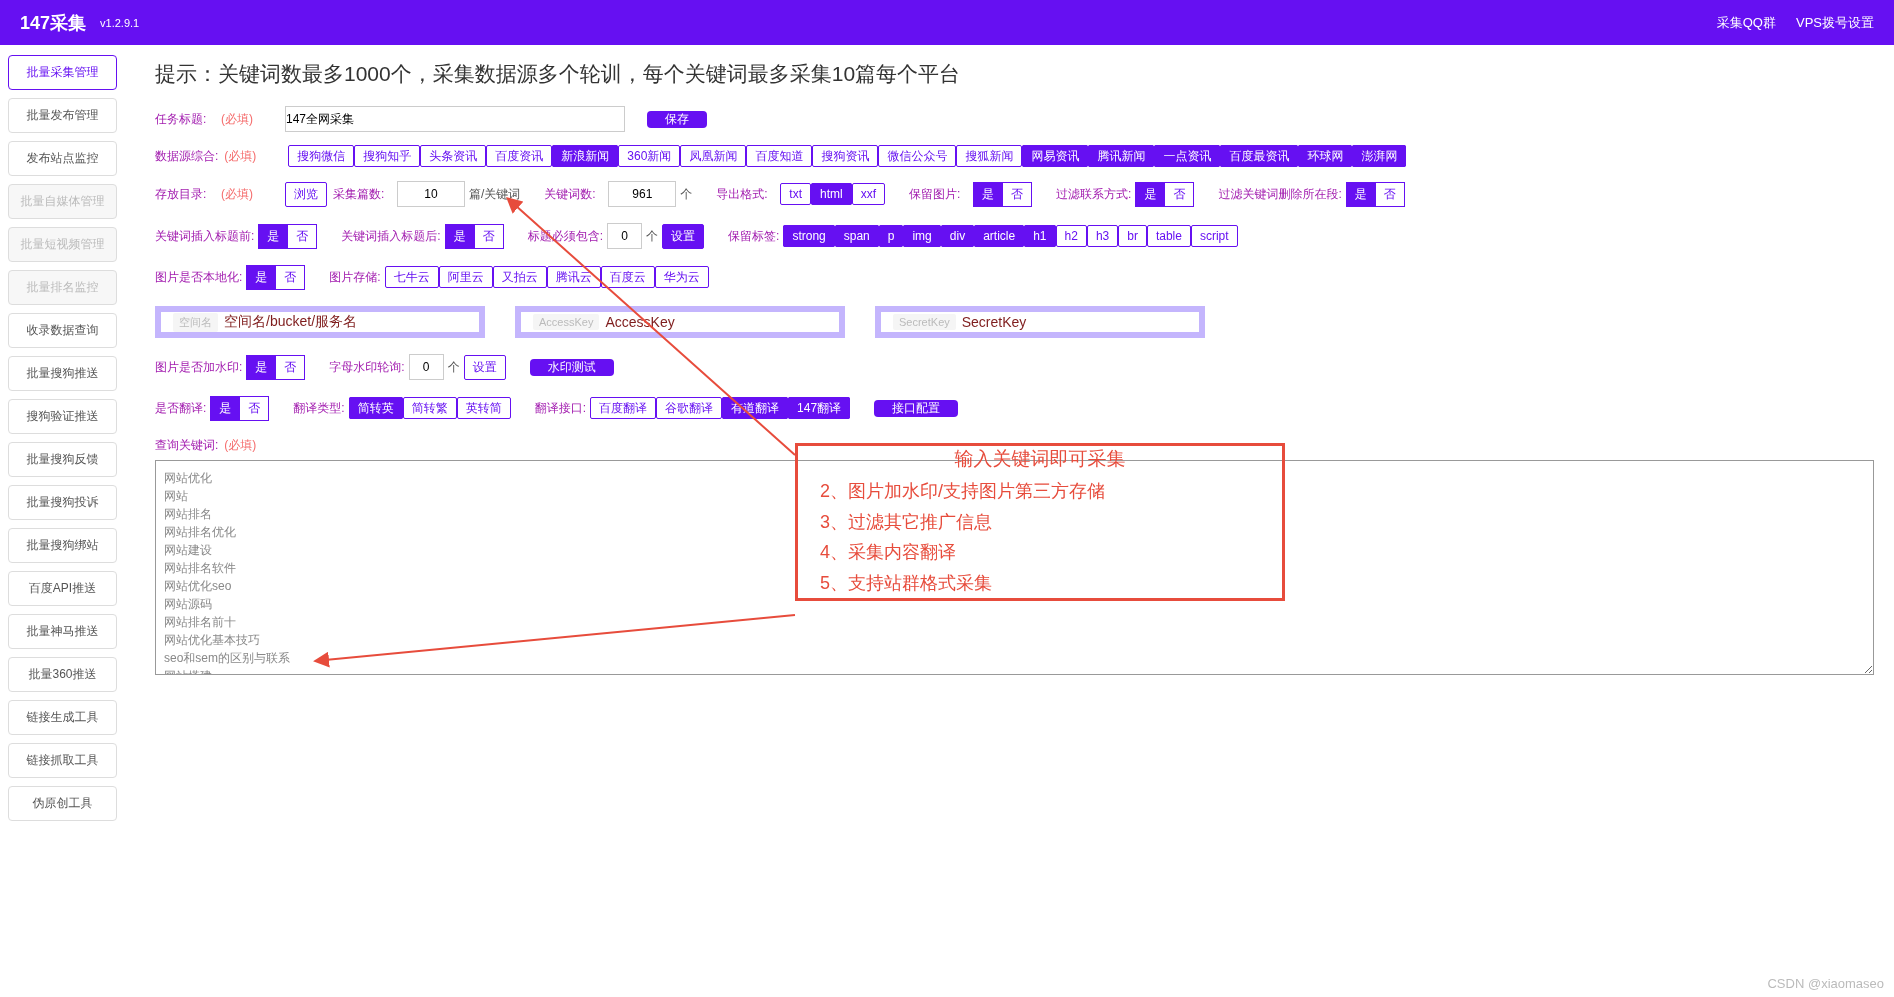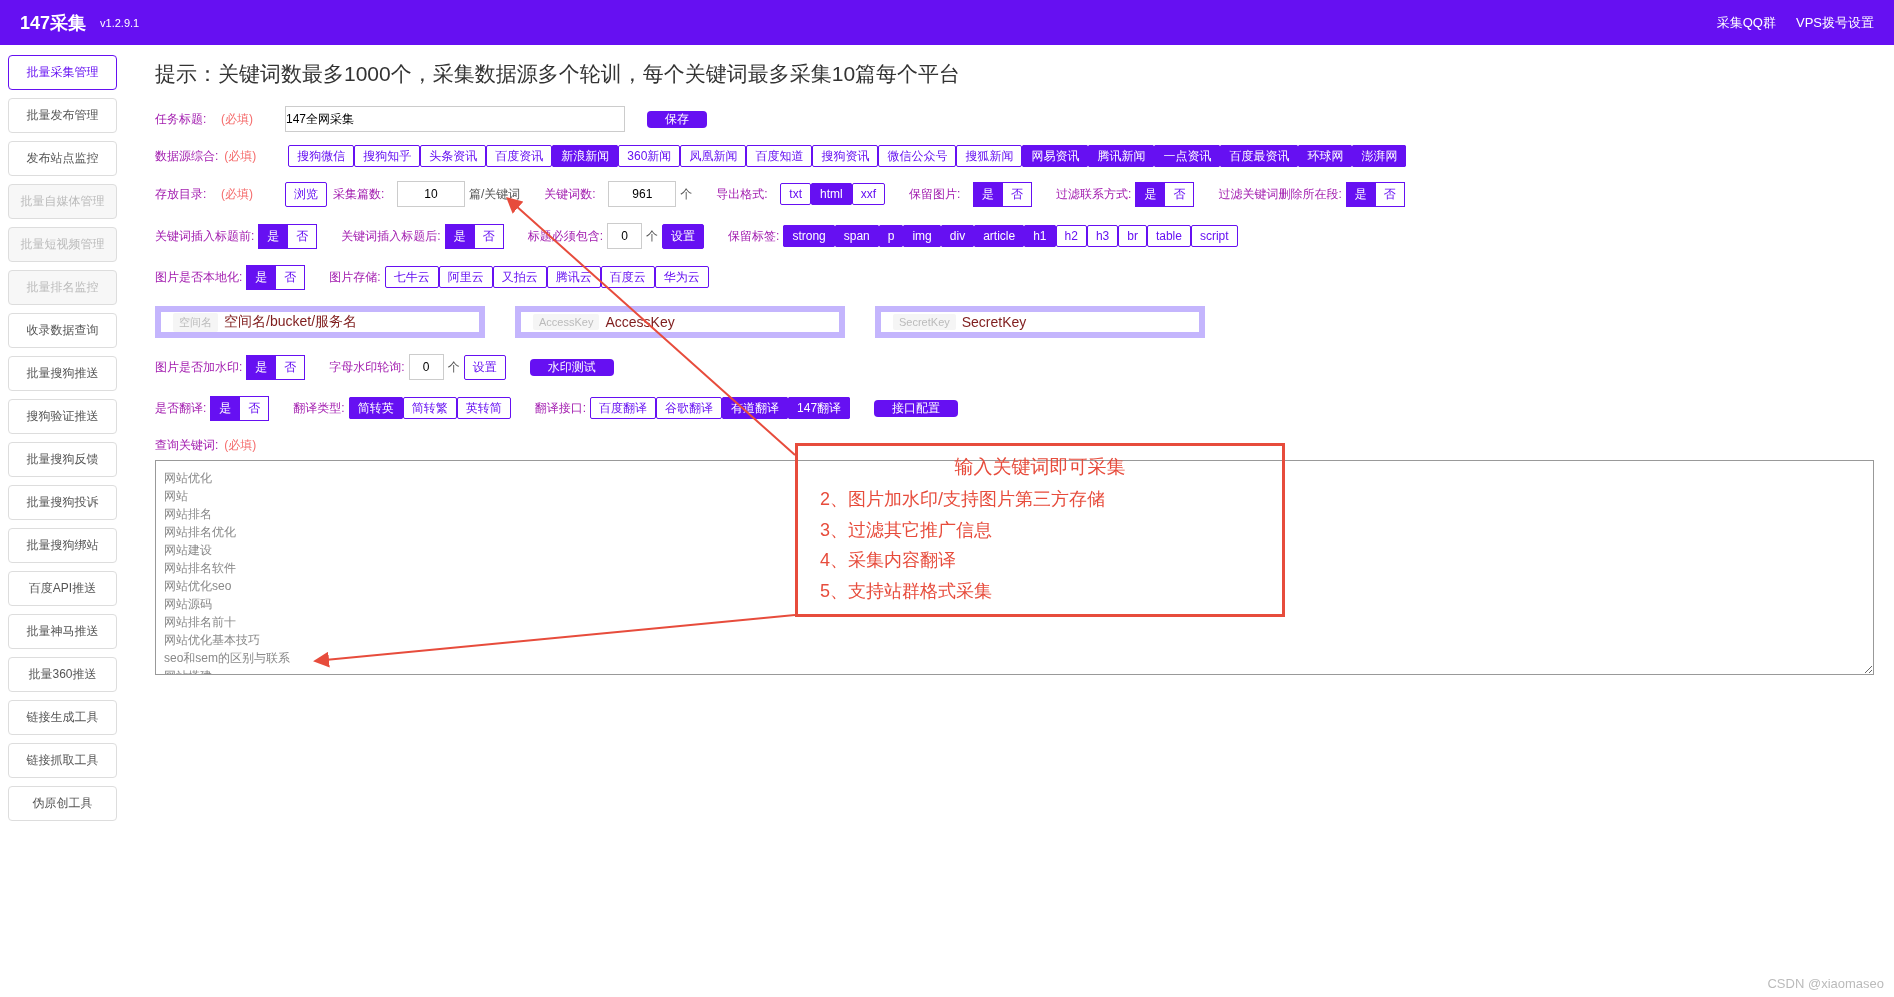--- a/index.html
+++ b/index.html
@@ -28,21 +28,21 @@
 .tag.off { background: #fff; color: #6610f2; }
 .toggle { display: inline-flex; }
 .toggle .tag { border-radius: 0; margin: 0; }
 .toggle .tag:first-child { border-right: none; }
 .seg { margin-right: 18px; display: inline-flex; align-items: center; gap: 4px; }
 .cloud-inp { border: 6px solid #c4b5fd; padding: 4px 12px; height: 32px; width: 330px; font-size: 13px; display: flex; align-items: center; }
 .cloud-inp .ph-label { color: #bbb; background: #f5f5f5; padding: 2px 6px; margin-right: 6px; border-radius: 2px; font-size: 11px; }
 .cloud-inp .ph { color: #7f1d1d; font-size: 14px; text-align: center; }
 .textarea-wrap { border: 1px solid #999; padding: 8px; height: 215px; overflow-y: auto; position: relative; resize: both; }
 .textarea-wrap .kw { color: #888; line-height: 1.5; font-size: 12px; }
-.ann-box { position: absolute; border: 3px solid #e74c3c; padding: 8px 22px; background: rgba(255,255,255,0.0); }
+.ann-box { position: absolute; border: 3px solid #e74c3c; padding: 0 22px; background: rgba(255,255,255,0.0); }
 .ann-box .ann-title { color: #e74c3c; font-size: 19px; text-align: center; margin-bottom: 4px; }
 .ann-box .ann-line { color: #e74c3c; font-size: 18px; line-height: 1.7; }
 .arrow { position: absolute; overflow: visible; pointer-events: none; }
 .watermark { position: fixed; bottom: 6px; right: 10px; color: #bbb; font-size: 13px; }
 </style>
 </head>
 <body>
 
 <div class="header">
   <span class="logo">147采集</span>

